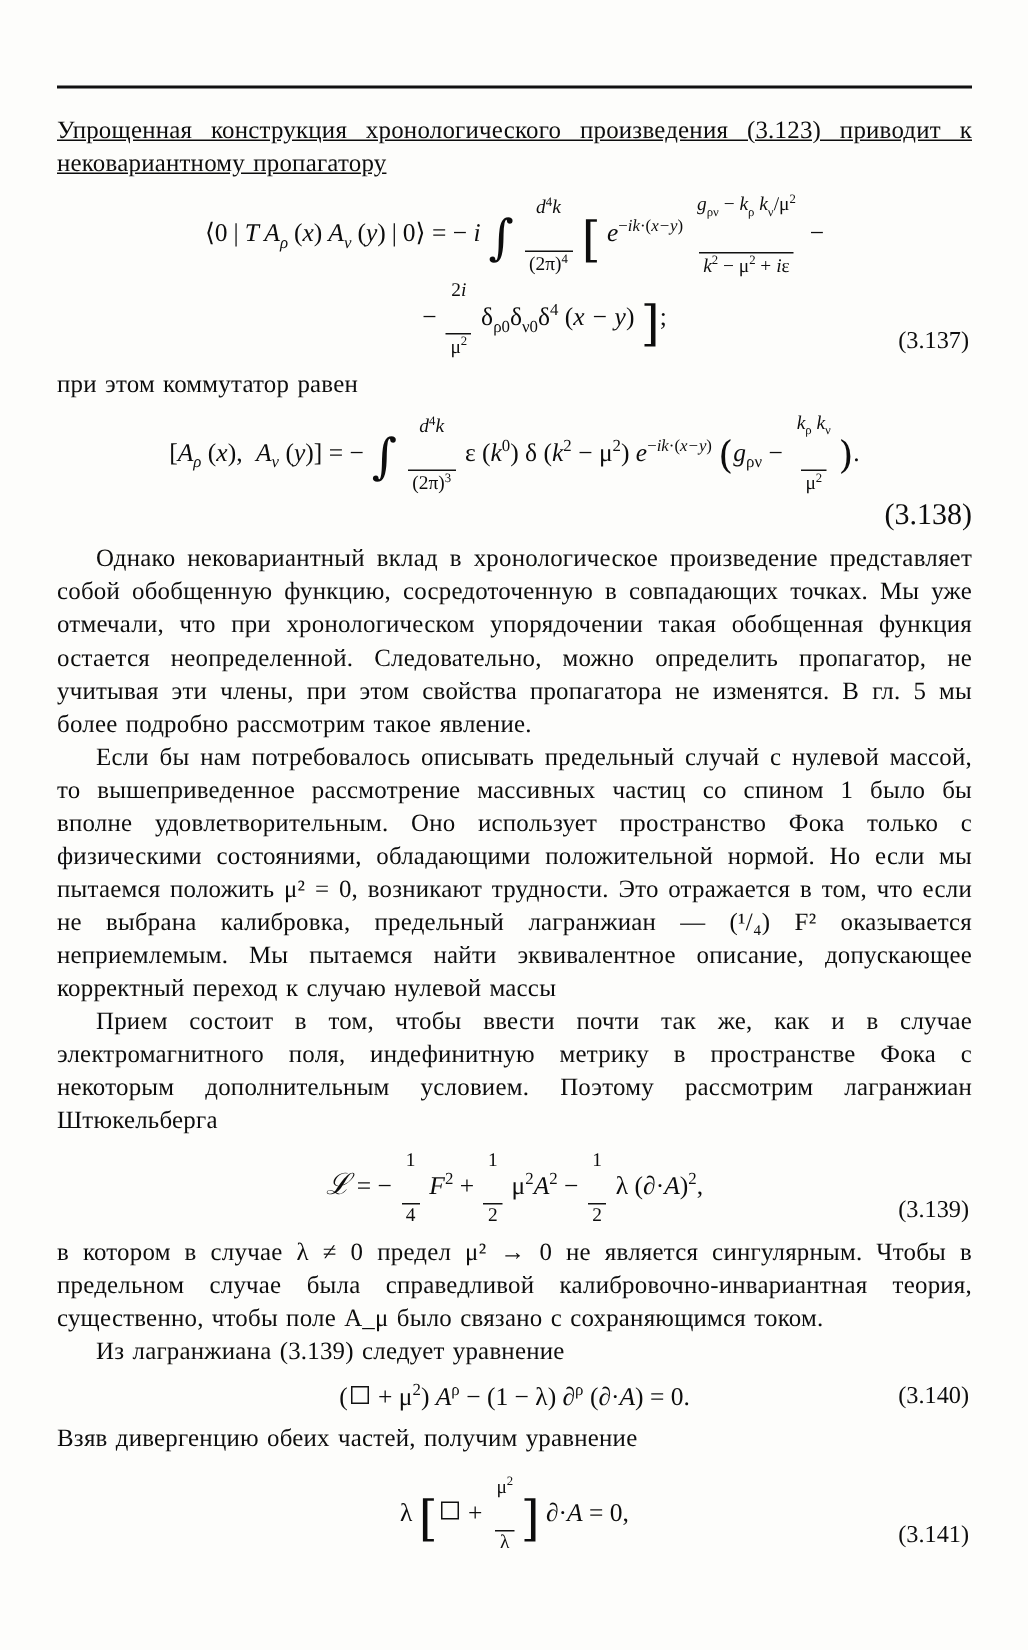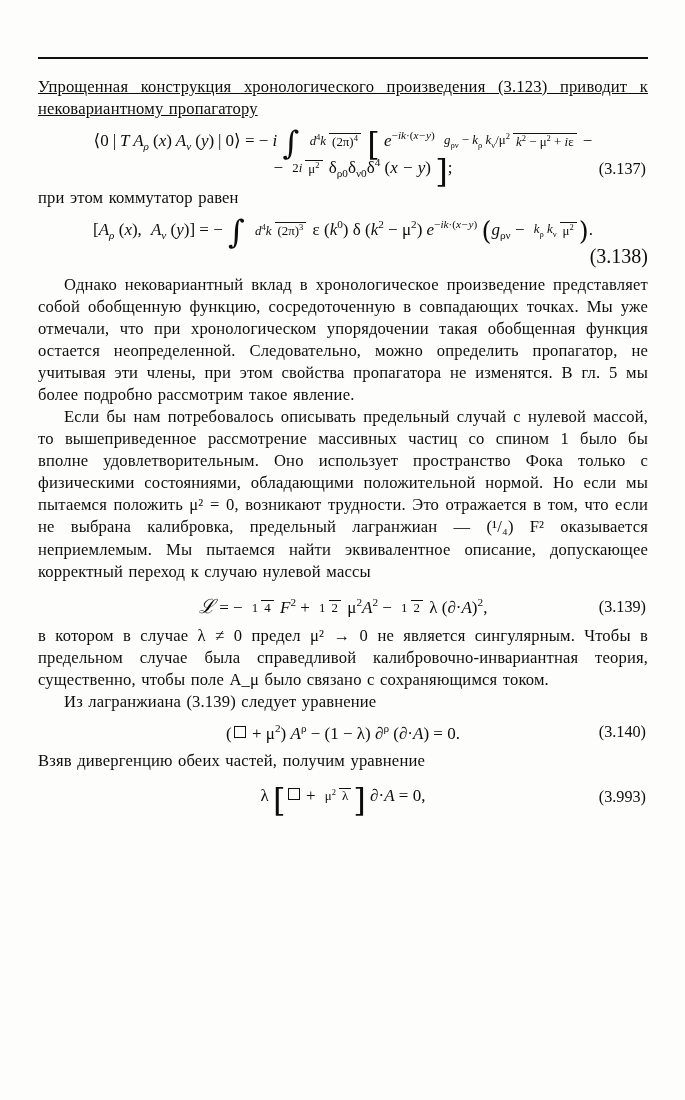--- a/index.html
+++ b/index.html
@@ -96,27 +96,29 @@
   }
   
   .math {
     font-family: "Liberation Serif", "DejaVu Serif", serif;
     font-size: 17px;
     white-space: nowrap;
   }
   .it { font-style: italic; }
   .frac {
     display: inline-flex;
+    flex-direction: column;
     align-items: center;
     vertical-align: middle;
     font-size: 0.76em;
     line-height: 1.06;
     margin: 0 2px;
     position: relative;
     top: -1px;
+    gap: 22px;
   }
   .frac .num { padding: 0 3px; }
   .frac .den { padding: 0 3px; border-top: 1px solid #111; text-align: center; }
   .bigint {
     font-size: 1.9em;
     line-height: 0.6;
     vertical-align: -0.26em;
     margin: 0 1px;
     font-family: "DejaVu Serif", serif;
   }
@@ -209,20 +211,21 @@
             </span><span class="medbr">)</span>.
         </span>
       </div>
       <div class="eq-num-static">(3.138)</div>
     </div>
 
     <p class="para indent" style="margin-top:6px">Однако нековариантный вклад в хронологическое произведение представляет собой обобщенную функцию, сосредоточенную в совпадающих точках. Мы уже отмечали, что при хронологическом упорядочении такая обобщенная функция остается неопределенной. Следовательно, можно определить пропагатор, не учитывая эти члены, при этом свойства пропагатора не изменятся. В гл. 5 мы более подробно рассмотрим такое явление.</p>
 
     <p class="para indent">Если бы нам потребовалось описывать предельный случай с нулевой массой, то вышеприведенное рассмотрение массивных частиц со спином 1 было бы вполне удовлетворительным. Оно использует пространство Фока только с физическими состояниями, обладающими положительной нормой. Но если мы пытаемся положить μ² = 0, возникают трудности. Это отражается в том, что если не выбрана калибровка, предельный лагранжиан — (¹/₄) F² оказывается неприемлемым. Мы пытаемся найти эквивалентное описание, допускающее корректный переход к случаю нулевой массы</p>
 
+    <p class="para indent">Прием состоит в том, чтобы ввести почти так же, как и в случае электромагнитного поля, индефинитную метрику в пространстве Фока с некоторым дополнительным условием. Поэтому рассмотрим лагранжиан Штюкельберга</p>
 
     <div class="eq-block">
       <div class="eq-line">
         <span class="math">
           <span class="it" style="font-size:1.15em">ℒ</span> = − <span class="frac">
               <span class="num">1</span>
               <span class="den">4</span>
             </span>
           <span class="it">F</span><sup class="s">2</sup> + <span class="frac">
               <span class="num">1</span>
@@ -255,17 +258,17 @@
 
     <div class="eq-block" style="margin-top:14px">
       <div class="eq-line">
         <span class="math">
           λ <span class="bigbr">[</span><span class="boxop"></span> + <span class="frac">
               <span class="num">μ<sup class="s">2</sup></span>
               <span class="den">λ</span>
             </span><span class="bigbr">]</span> ∂·<span class="it">A</span> = 0,
         </span>
       </div>
-      <div class="eq-num">(3.993)</div>
+      <div class="eq-num">(3.141)</div>
     </div>
 
   </div>
 </div>
 
 </body></html>

